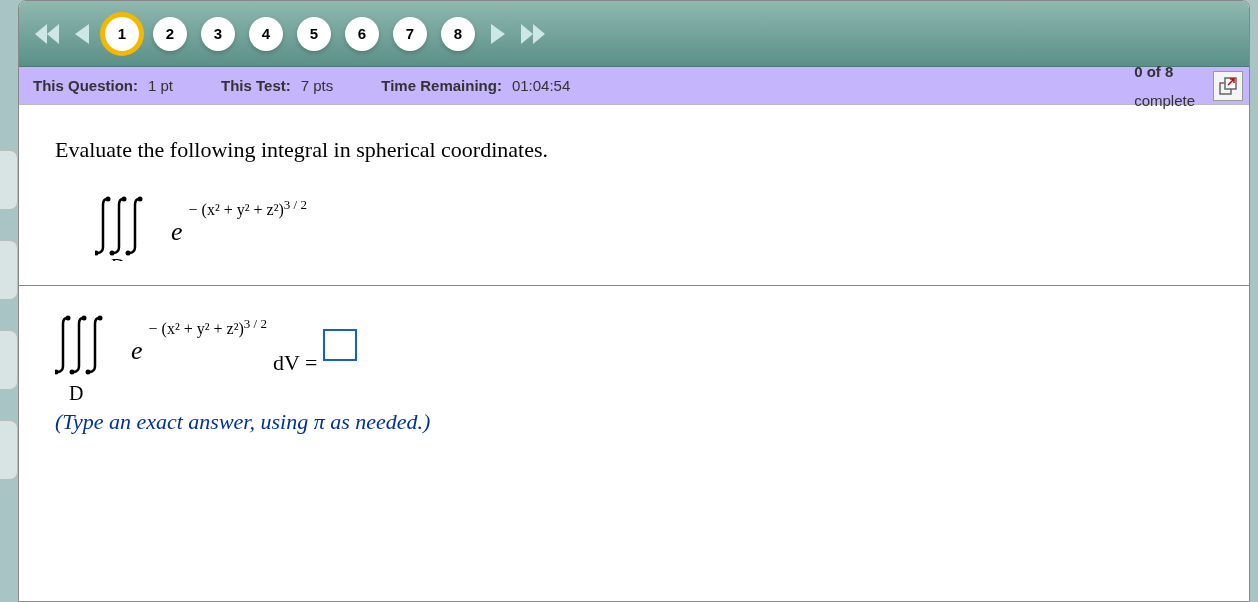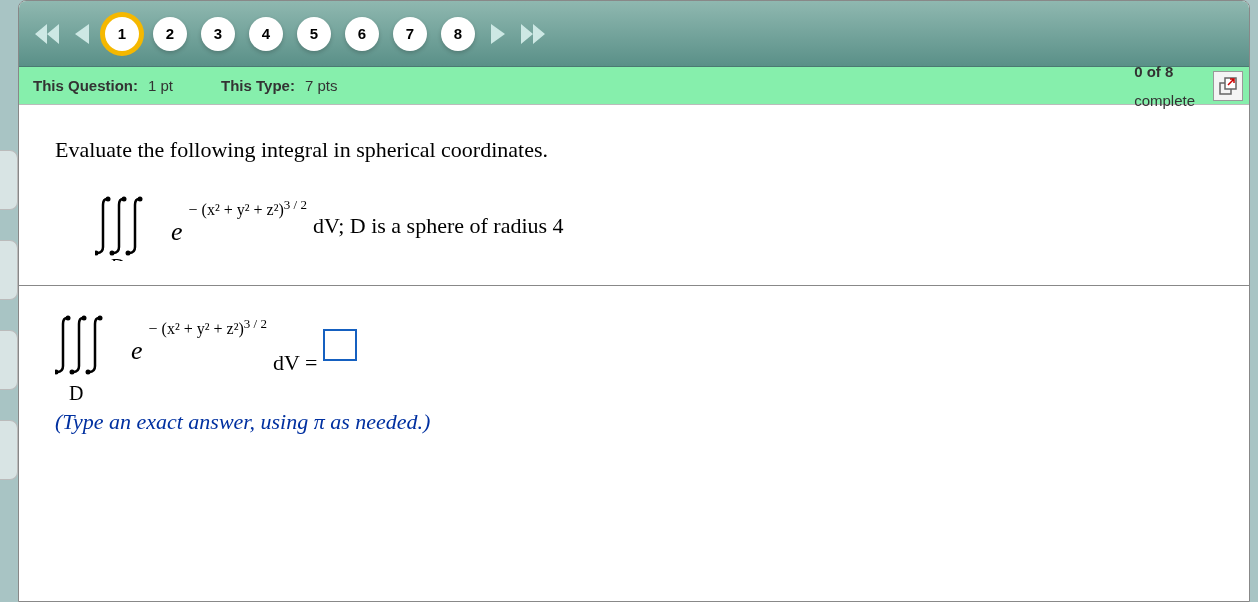--- a/index.html
+++ b/index.html
@@ -74,21 +74,21 @@
     color: #000;
     margin: 0 4px;
     cursor: pointer;
     box-shadow: 0 2px 4px rgba(0,0,0,0.2);
   }
   .q-circle.active {
     box-shadow: 0 0 0 5px #f5b800, 0 2px 4px rgba(0,0,0,0.2);
   }
   .info-bar {
     height: 38px;
-    background: #86efac;
+    background: #c4b5fd;
     border-bottom: 1px solid #bbb;
     display: flex;
     align-items: center;
     padding: 0 14px;
     font-size: 15px;
     color: #333;
     position: relative;
   }
   .info-group { display: inline-flex; align-items: baseline; gap: 10px; margin-right: 48px; }
   .info-label { font-weight: bold; }
@@ -220,22 +220,26 @@
           </svg>
       </div>
     </div>
 
     <div class="info-bar">
       <span class="info-group">
         <span class="info-label">This Question:</span>
         <span class="info-value">1 pt</span>
       </span>
       <span class="info-group">
-        <span class="info-label">This Type:</span>
+        <span class="info-label">This Test:</span>
         <span class="info-value">7 pts</span>
+      </span>
+      <span class="info-group">
+        <span class="info-label">Time Remaining:</span>
+        <span class="info-value">01:04:54</span>
       </span>
       <span class="info-right">
         <span class="info-label">0 of 8</span>
         <span class="info-value">complete</span>
       </span>
       <div class="expand-btn">
         <svg width="18" height="18" viewBox="0 0 18 18">
           <rect x="1" y="6" width="11" height="11" fill="none" stroke="#666" stroke-width="1.5"></rect>
           <rect x="6" y="1" width="11" height="11" fill="#fff" stroke="#666" stroke-width="1.5"></rect>
           <path d="M9 8 L15 2 M11 2 H15 V6" fill="none" stroke="#c00" stroke-width="1.5"></path>
@@ -256,21 +260,20 @@
             <circle cx="45" cy="8" r="2.5" fill="#000"></circle>
           <circle cx="1" cy="62" r="2.5" fill="#000"></circle>
             <circle cx="17" cy="62" r="2.5" fill="#000"></circle>
             <circle cx="33" cy="62" r="2.5" fill="#000"></circle>
           <text x="16" y="82" font-family="Times New Roman" font-size="20" fill="#000">D</text>
         </svg>
         <span class="math" style="font-size:26px; font-style:italic; position:relative; top:6px;">e</span>
         <span class="exponent math">
           <span>− (x² + y² + z²)</span><sup style="font-size:13px;">3 / 2</sup>
         </span>
-        <span class="math" style="font-size:22px;">dV; D is a sphere of radius 4</span>
       </div>
 
       <hr class="divider">
 
       <div class="answer-row">
         <svg class="integral-svg" width="70" height="70" viewBox="0 0 70 70">
           <path d="M12 8 C8 8 8 12 8 14 L8 56 C8 60 6 62 2 62" fill="none" stroke="#000" stroke-width="2.5"></path>
           <path d="M28 8 C24 8 24 12 24 14 L24 56 C24 60 22 62 18 62" fill="none" stroke="#000" stroke-width="2.5"></path>
           <path d="M44 8 C40 8 40 12 40 14 L40 56 C40 60 38 62 34 62" fill="none" stroke="#000" stroke-width="2.5"></path>
           <circle cx="13" cy="8" r="2.5" fill="#000"></circle>

